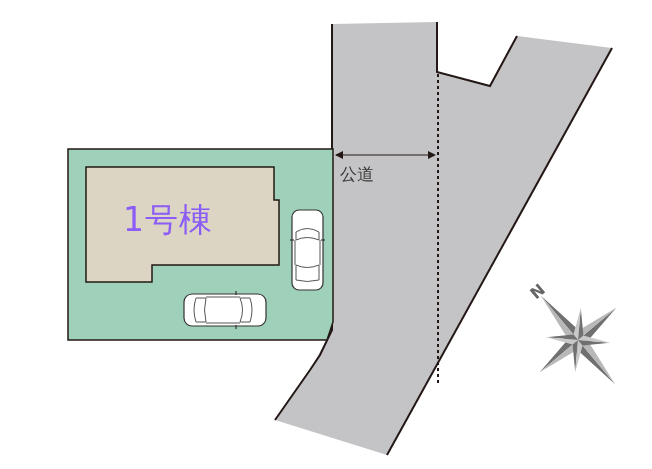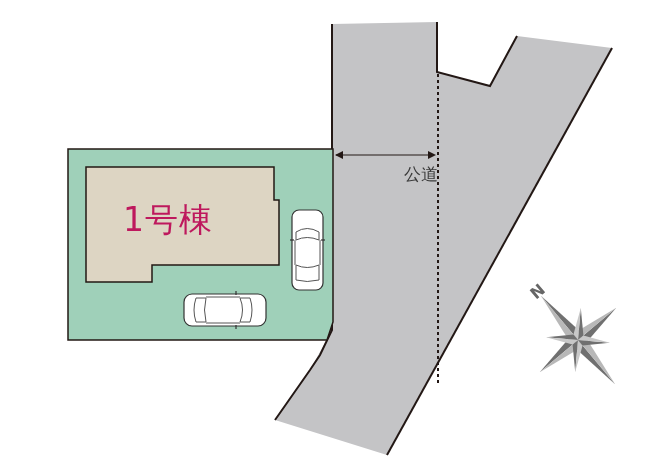--- a/index.html
+++ b/index.html
@@ -1,20 +1,20 @@
 <!DOCTYPE html>
 <html><head>
 <meta charset="utf-8">
 <style>
   html, body { margin: 0; padding: 0; background: #ffffff; }
   body { width: 652px; height: 469px; position: relative; overflow: hidden; font-family: "DejaVu Sans", sans-serif; }
   svg { position: absolute; left: 0; top: 0; }
-  .label { position: absolute; color: #be185d; white-space: nowrap; }
+  .label { position: absolute; color: #8b5cf6; white-space: nowrap; }
   .building-label { left: 123px; top: 198px; font-size: 33px; letter-spacing: 1px; font-family: "DejaVu Sans", sans-serif; }
-  .road-label { left: 340px; top: 163px; width: 98px; text-align: right; font-size: 17px; line-height: 22px; color: #3a3a3a; }
+  .road-label { left: 340px; top: 163px; width: 98px; text-align: left; font-size: 17px; line-height: 22px; color: #3a3a3a; }
   .compass-n { left: 531px; top: 282px; font-size: 16px; font-weight: bold; color: #666; transform: rotate(-40deg); }
 </style>
 </head>
 <body>
 
 <svg width="652" height="469" viewBox="0 0 652 469" xmlns="http://www.w3.org/2000/svg">
 
   <g>
     <polygon points="332,24 437,22 437,72 490,86 517,36 612,48 387,455 275,420 310,370 332,330" fill="#c4c4c6" stroke="none"></polygon>
 

